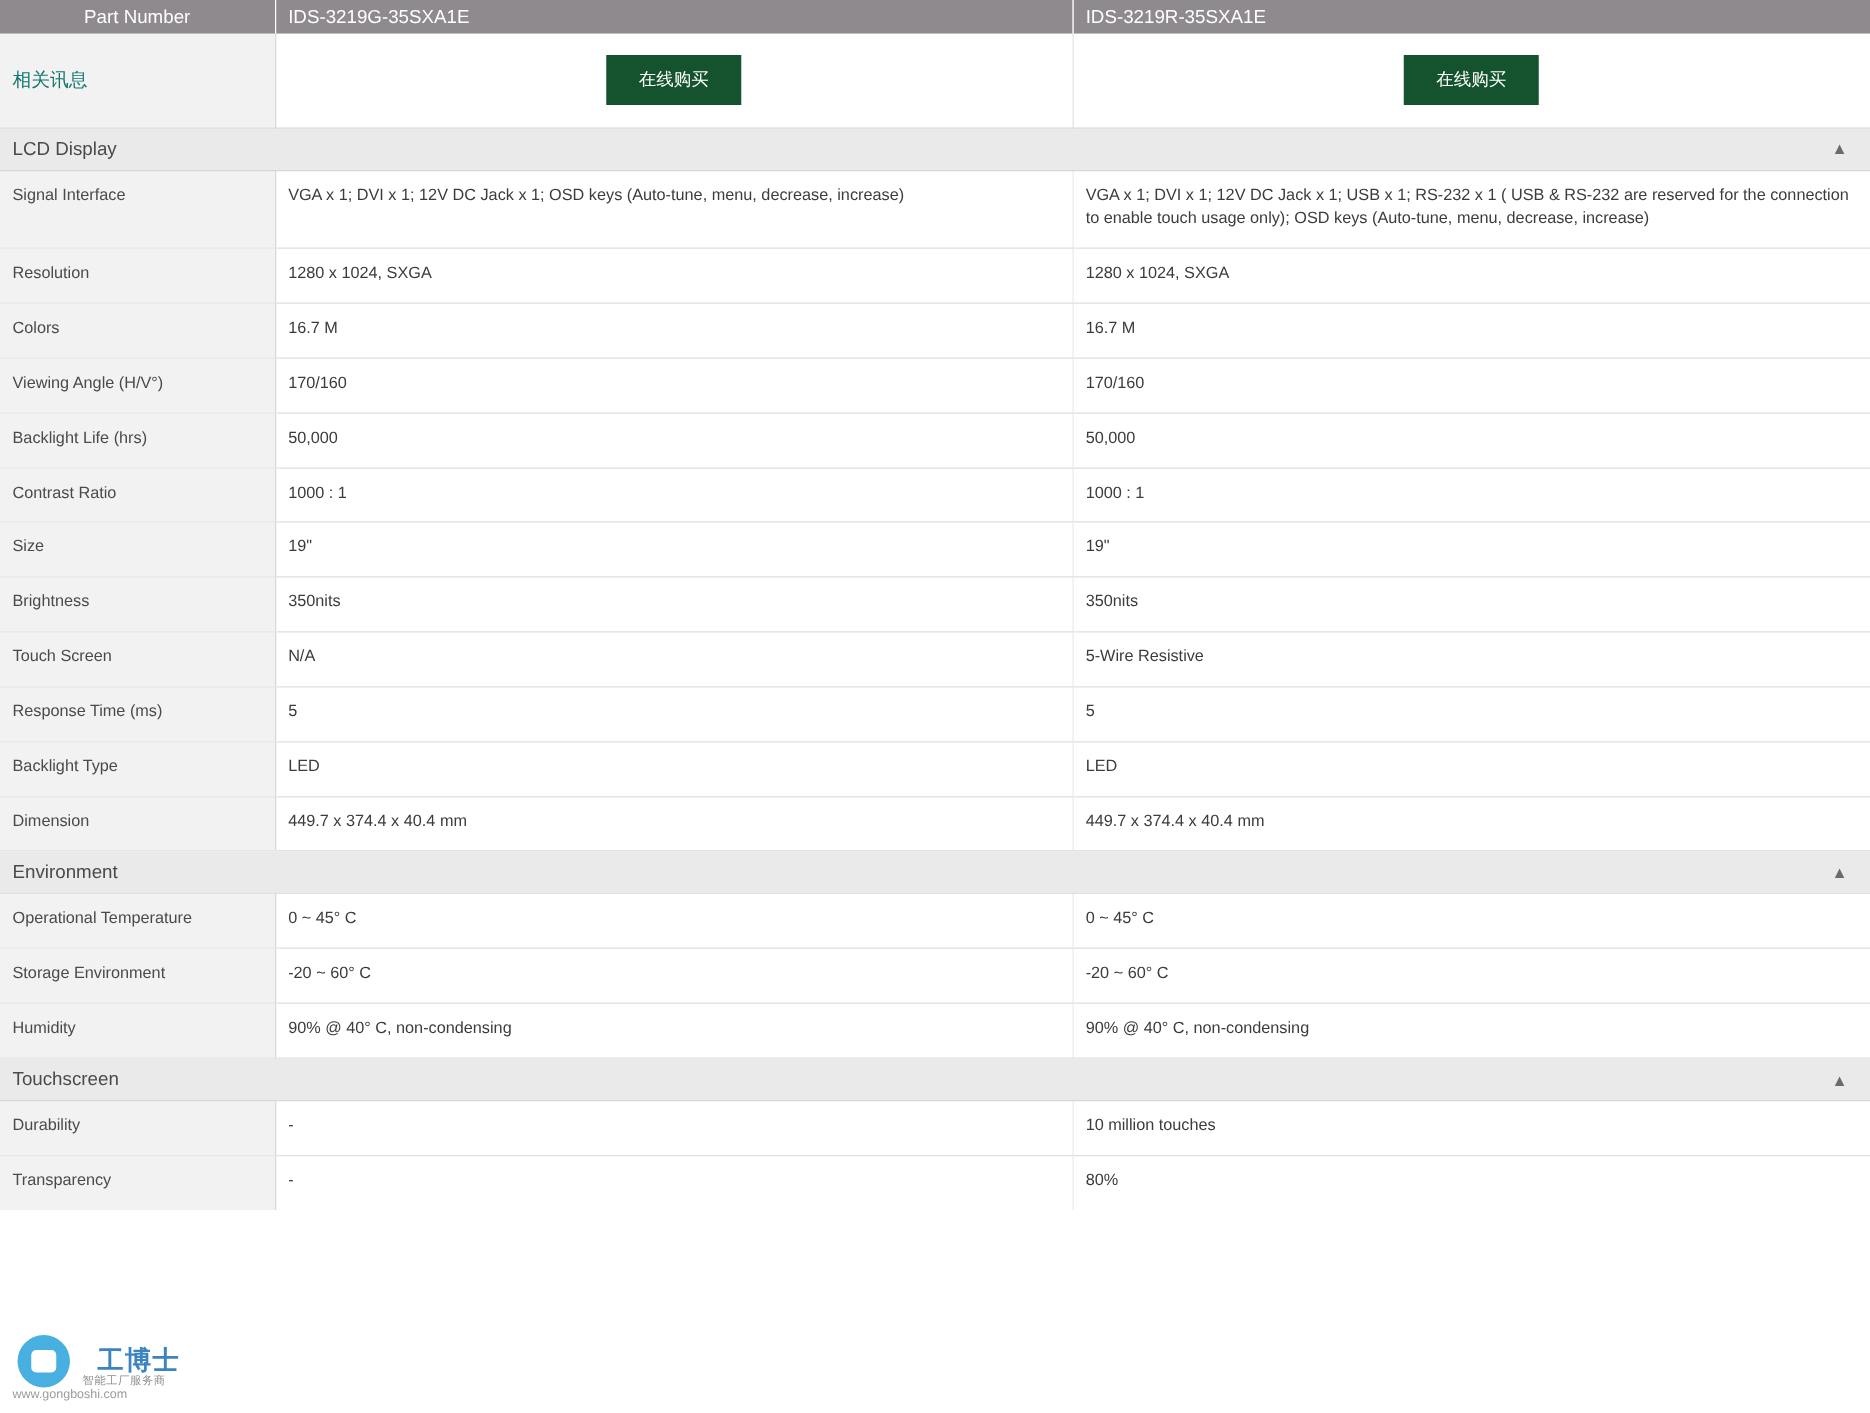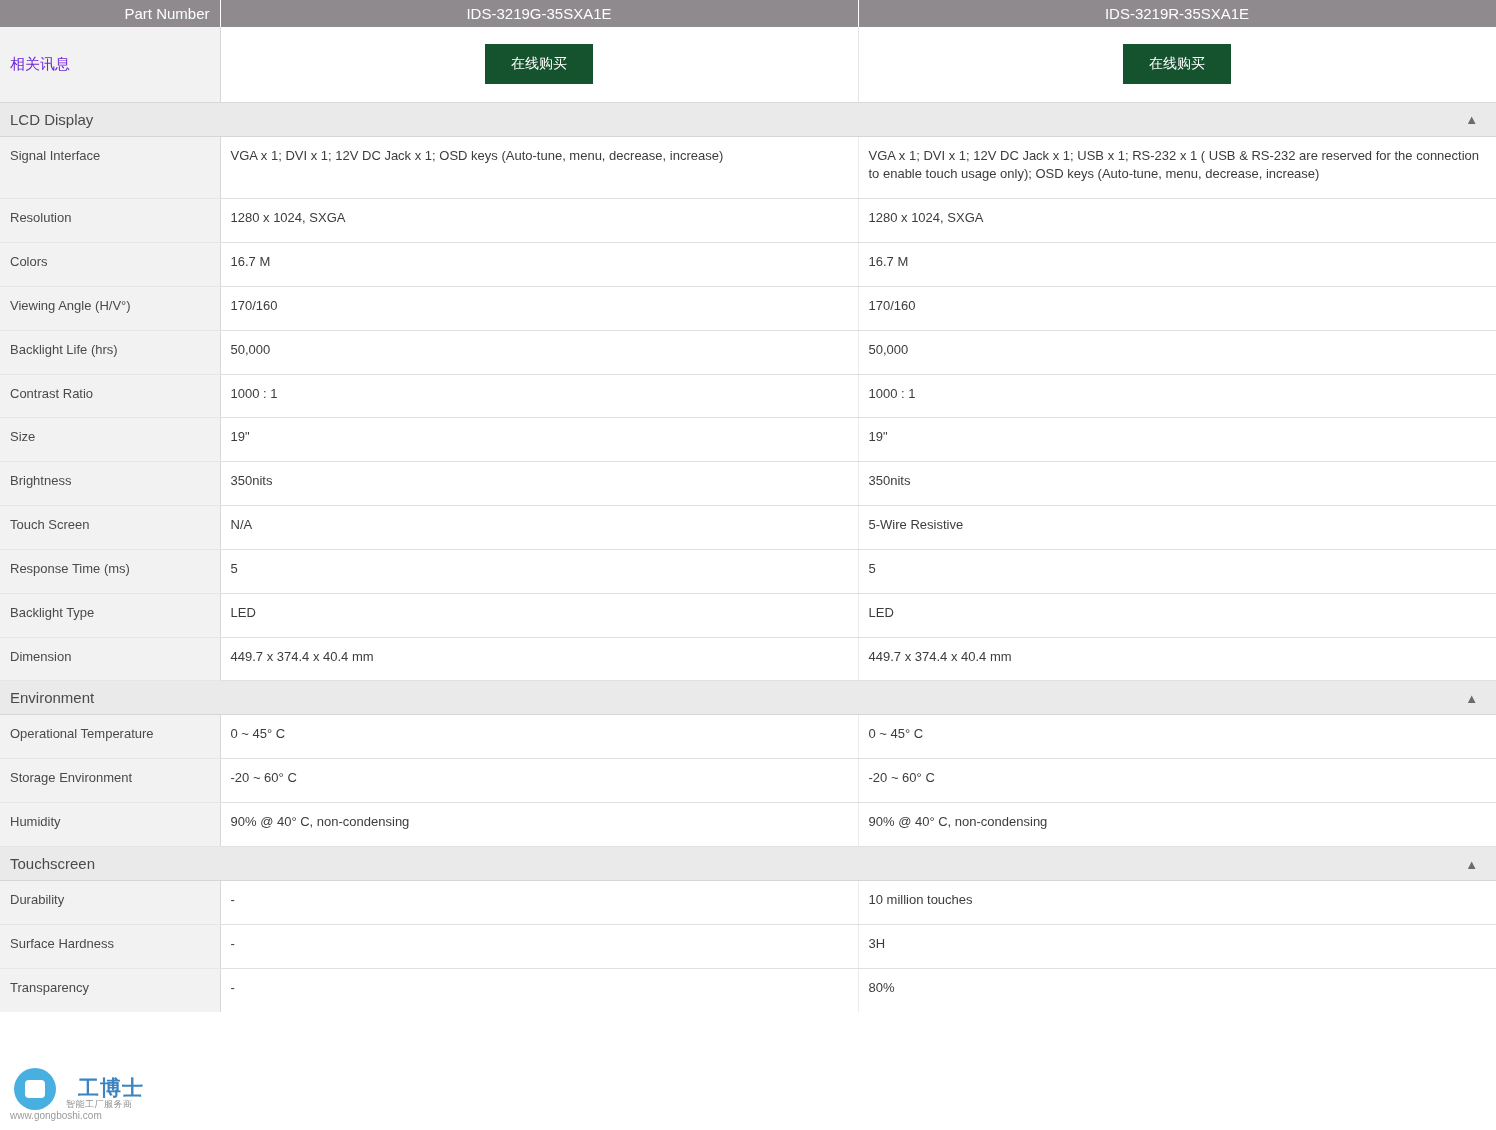--- a/index.html
+++ b/index.html
@@ -25,34 +25,34 @@
   
   tr.header-row td {
     background: #8e8a8e;
     color: #ffffff;
     font-size: 15px;
     padding: 5px 10px;
     vertical-align: middle;
     border-right: 1px solid #ffffff;
     height: 27px;
   }
-  tr.header-row td.hdr-label { text-align: right; }
-  tr.header-row td.hdr-part  { text-align: center; font-weight: normal; }
+  tr.header-row td.hdr-label { text-align: center; }
+  tr.header-row td.hdr-part  { font-weight: normal; }
 
   
   tr.buy-row td {
     border-bottom: 1px solid #d8d8d8;
     border-right: 1px solid #e4e4e4;
     vertical-align: middle;
     padding: 12px 10px;
     height: 75px;
   }
   tr.buy-row td.label-cell {
     background: #f2f2f2;
-    color: #6d28d9;
+    color: #0f766e;
     font-size: 15px;
     border-right: 1px solid #d8d8d8;
   }
   tr.buy-row td.buy-cell { text-align: center; background: #ffffff; }
   .buy-btn {
     display: inline-block;
     background: #14532d;
     color: #ffffff;
     font-size: 14px;
     padding: 11px 26px;
@@ -279,25 +279,20 @@
           <span class="chev">▲</span>
         </td>
       </tr>
 
       <tr class="data-row">
         <td class="label-cell">Durability</td>
         <td class="val-cell">-</td>
         <td class="val-cell">10 million touches</td>
       </tr>
       <tr class="data-row">
-        <td class="label-cell">Surface Hardness</td>
-        <td class="val-cell">-</td>
-        <td class="val-cell">3H</td>
-      </tr>
-      <tr class="data-row">
         <td class="label-cell">Transparency</td>
         <td class="val-cell">-</td>
         <td class="val-cell">80%</td>
       </tr>
 
     </tbody>
   </table>
 
   <div class="watermark">
     <div class="wm-circle"></div>

